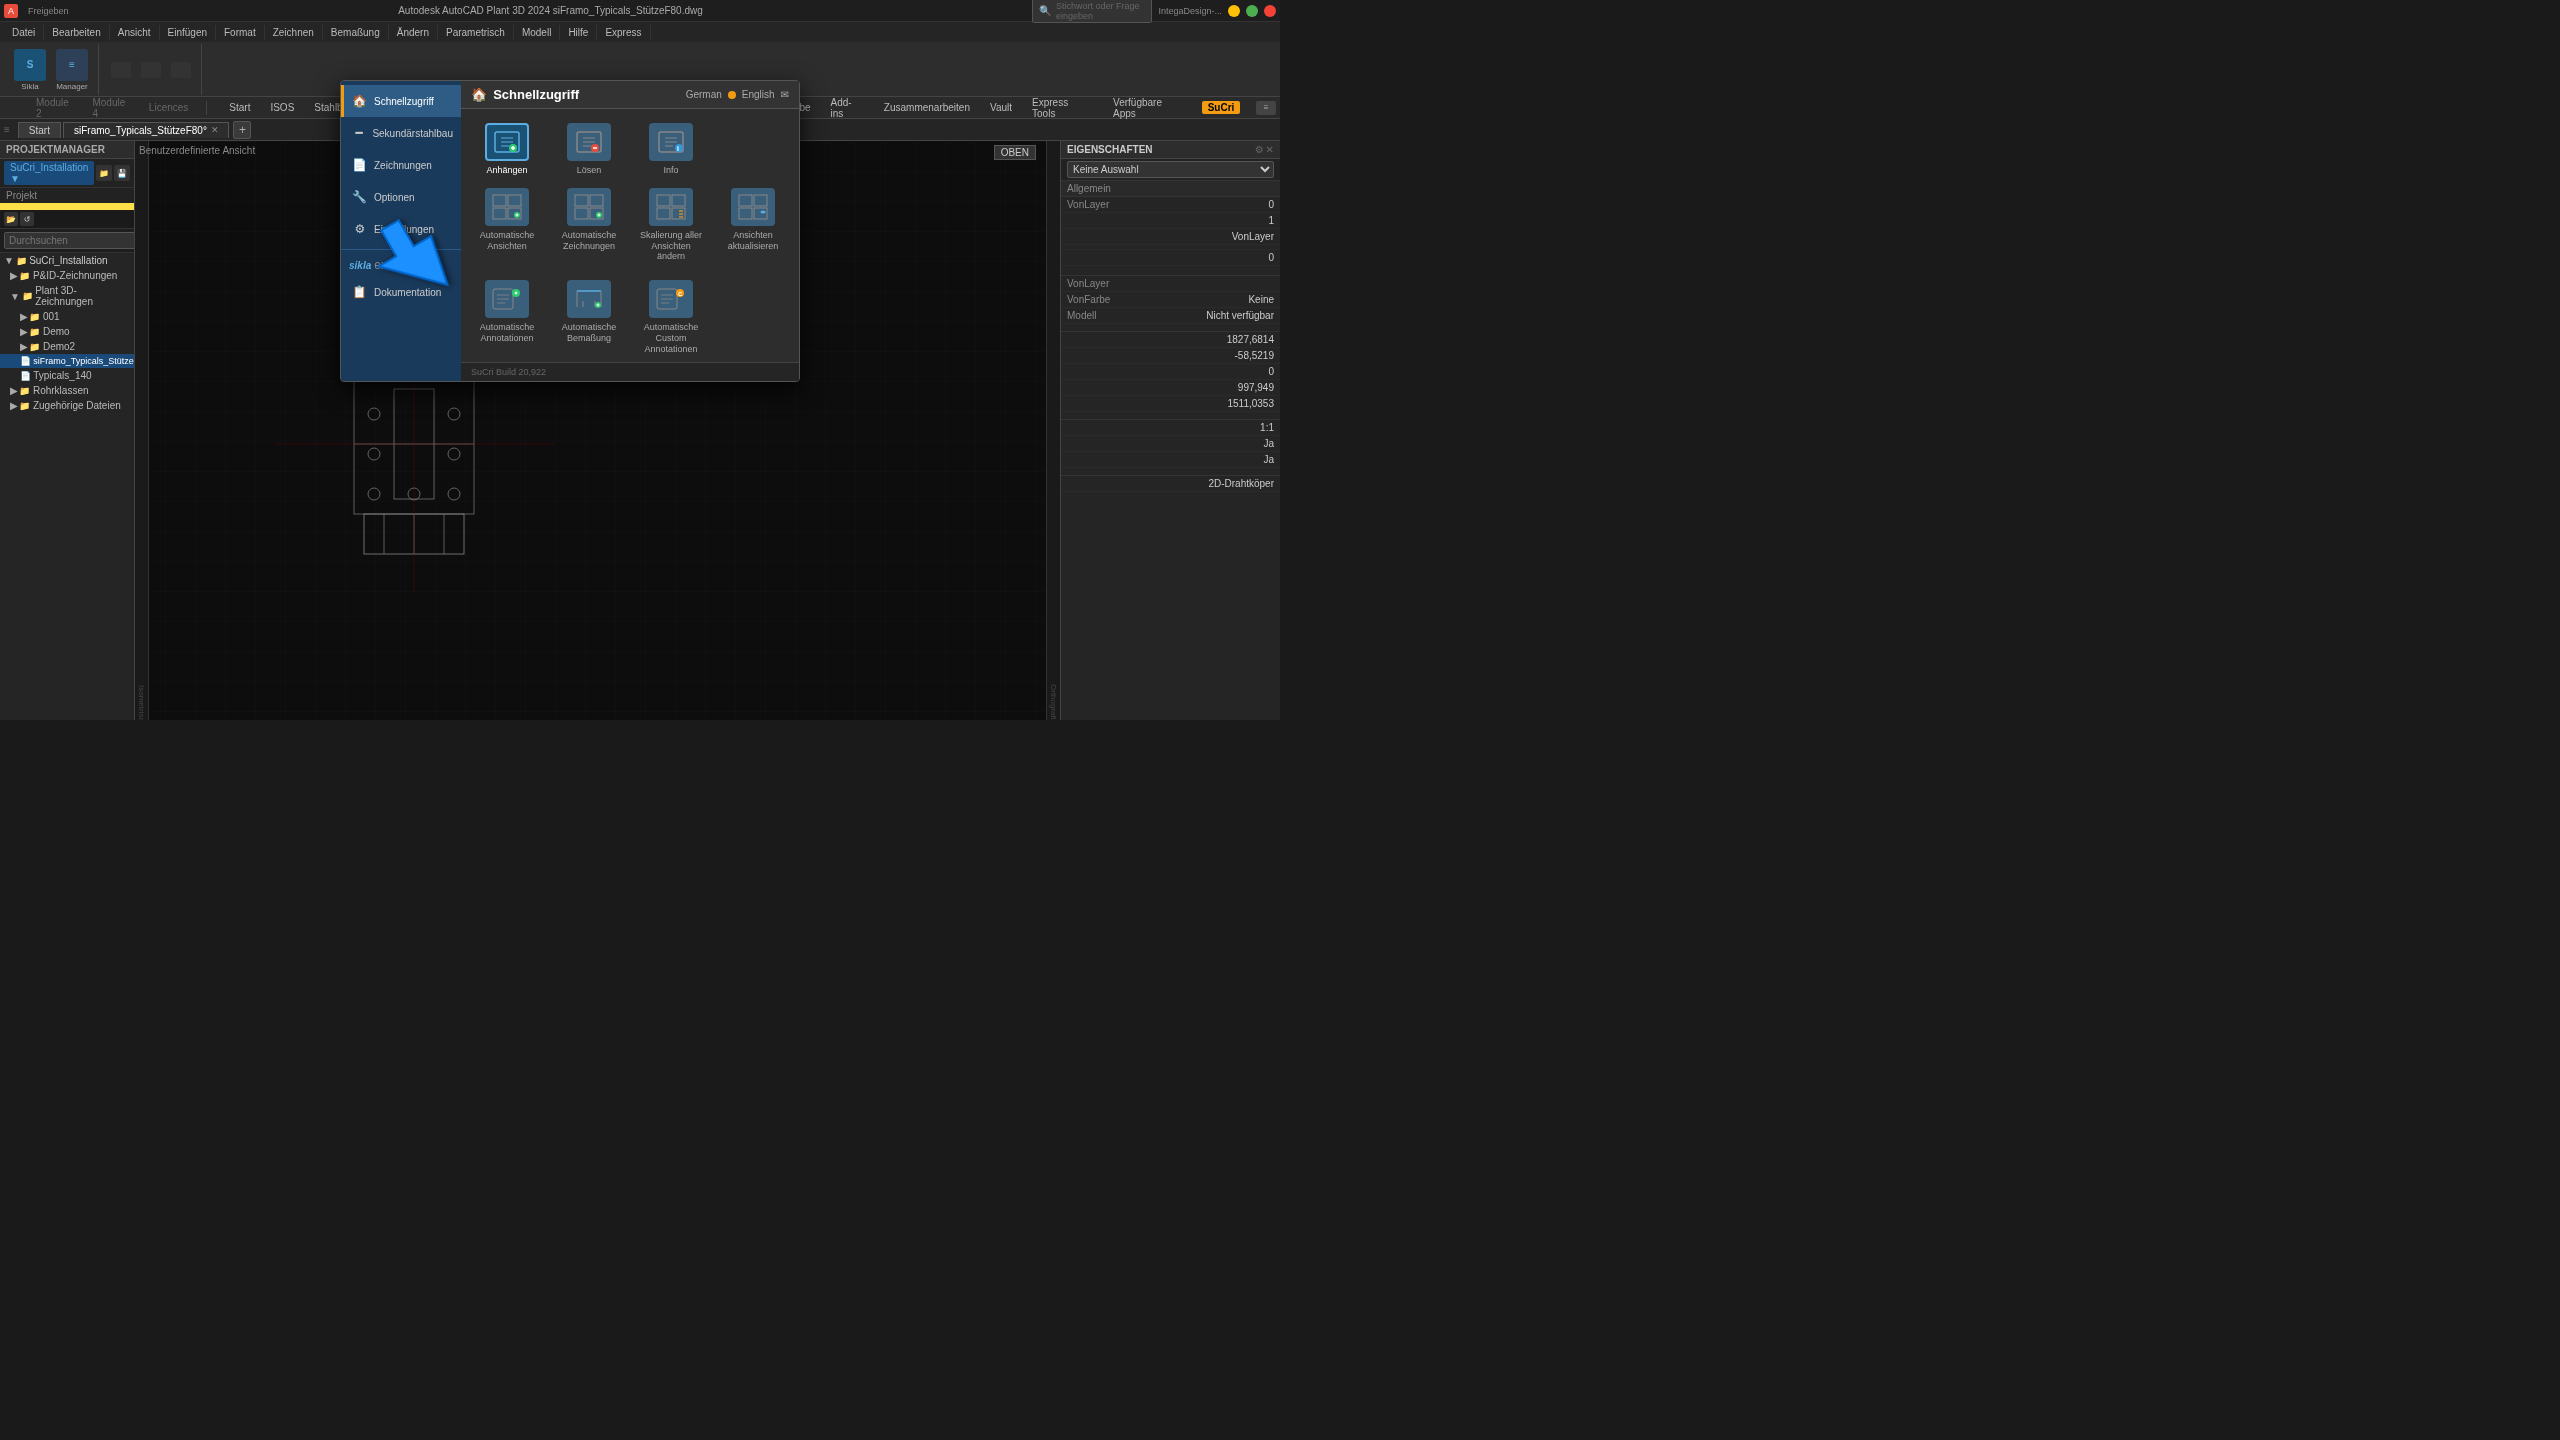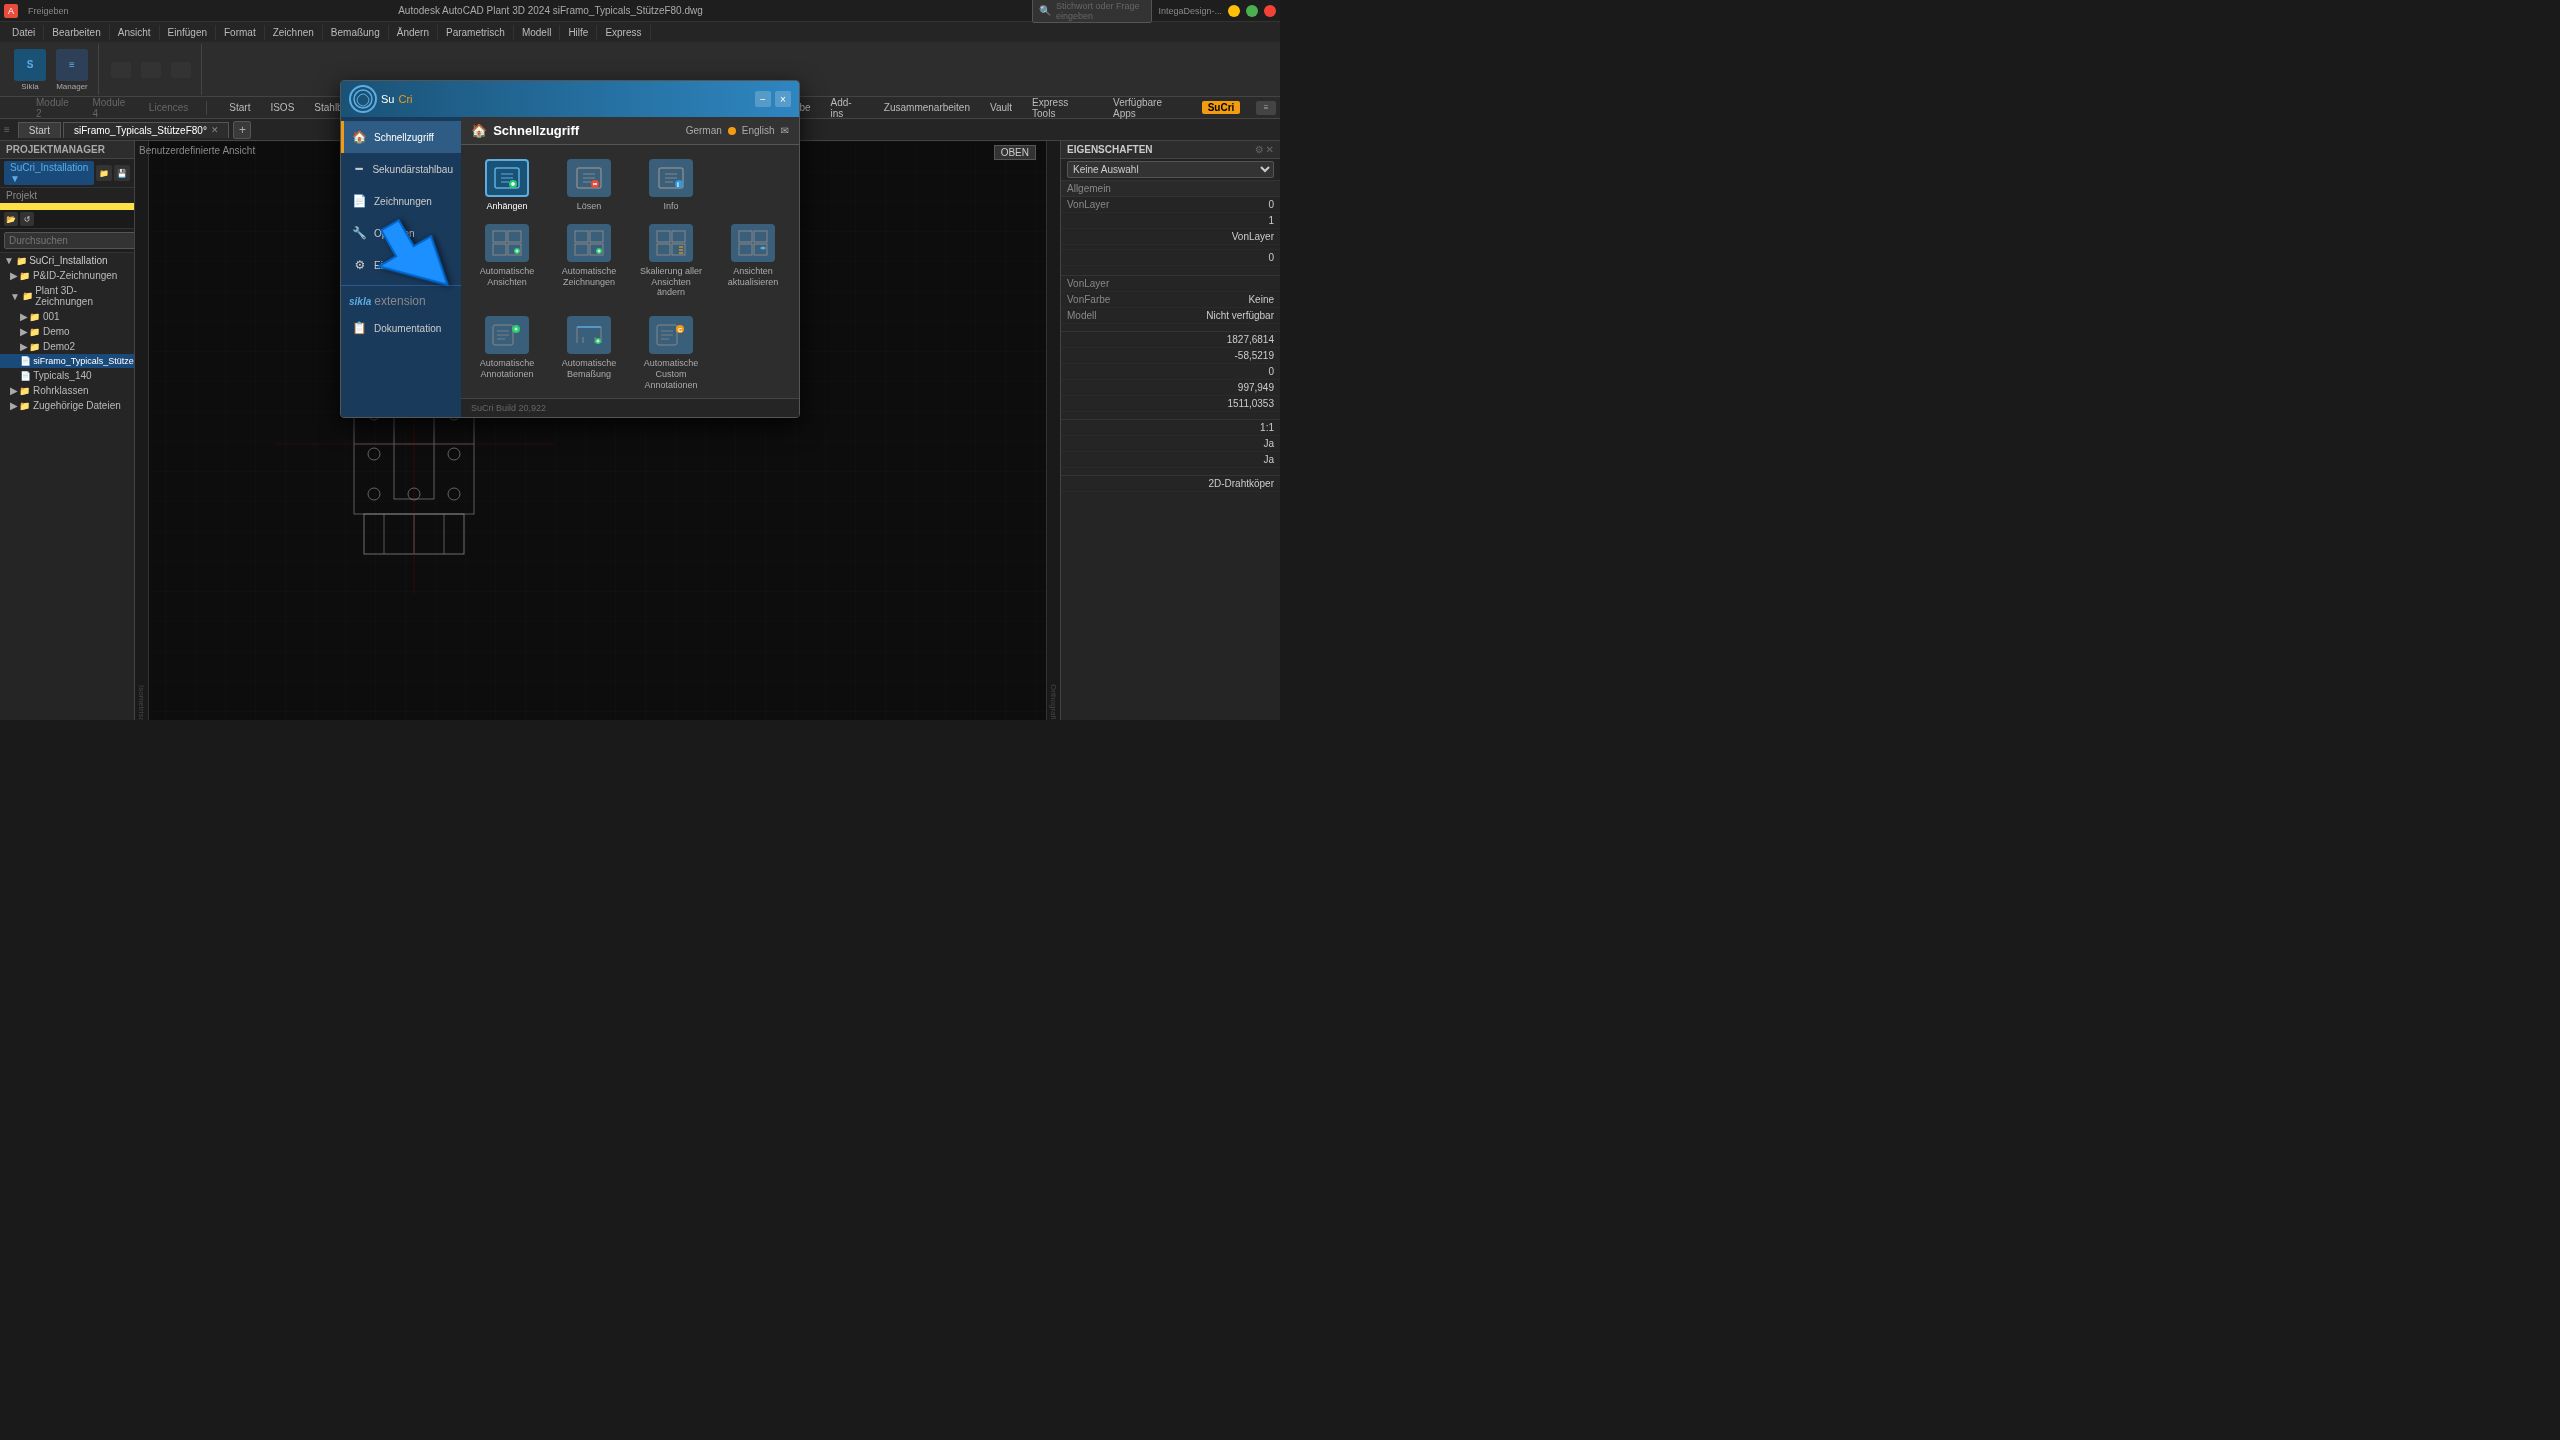--- a/index.html
+++ b/index.html
@@ -857,36 +857,20 @@
       <span style="cursor:pointer;color:#666;font-size:10px;">⊡</span>
       <span style="cursor:pointer;color:#666;font-size:10px;">⊥</span>
     </div>
     <span style="font-size:10px;color:#888;">22:01</span>
     <span style="font-size:10px;color:#888;">01.01.2025</span>
   </div>
 </div>
 
 <div class="sucri-dialog">
 
-  <div class="dialog-titlebar">
-    <div class="dialog-logo">
-      <div class="logo-icon">
-        <svg width="20" height="20" viewBox="0 0 20 20">
-          <circle cx="10" cy="10" r="9" fill="none" stroke="#5dade2" stroke-width="1.5"></circle>
-          <path d="M6 7 Q10 3 14 7 Q18 11 14 15 Q10 19 6 15 Q2 11 6 7Z" fill="none" stroke="#5dade2" stroke-width="1"></path>
-        </svg>
-      </div>
-      <span class="logo-su">Su</span>
-        <span class="logo-cri">Cri</span>
-    </div>
-    <div class="dialog-controls">
-      <button class="dialog-ctrl-btn">−</button>
-      <button class="dialog-ctrl-btn">×</button>
-    </div>
-  </div>
 
   <div class="dialog-body">
 
     <div class="dialog-sidebar">
       <div class="dialog-nav-item active">
         <div class="dialog-nav-icon">🏠</div>
         <span style="font-size:10px;">Schnellzugriff</span>
       </div>
       <div class="dialog-nav-item">
         <div class="dialog-nav-icon">━</div>

